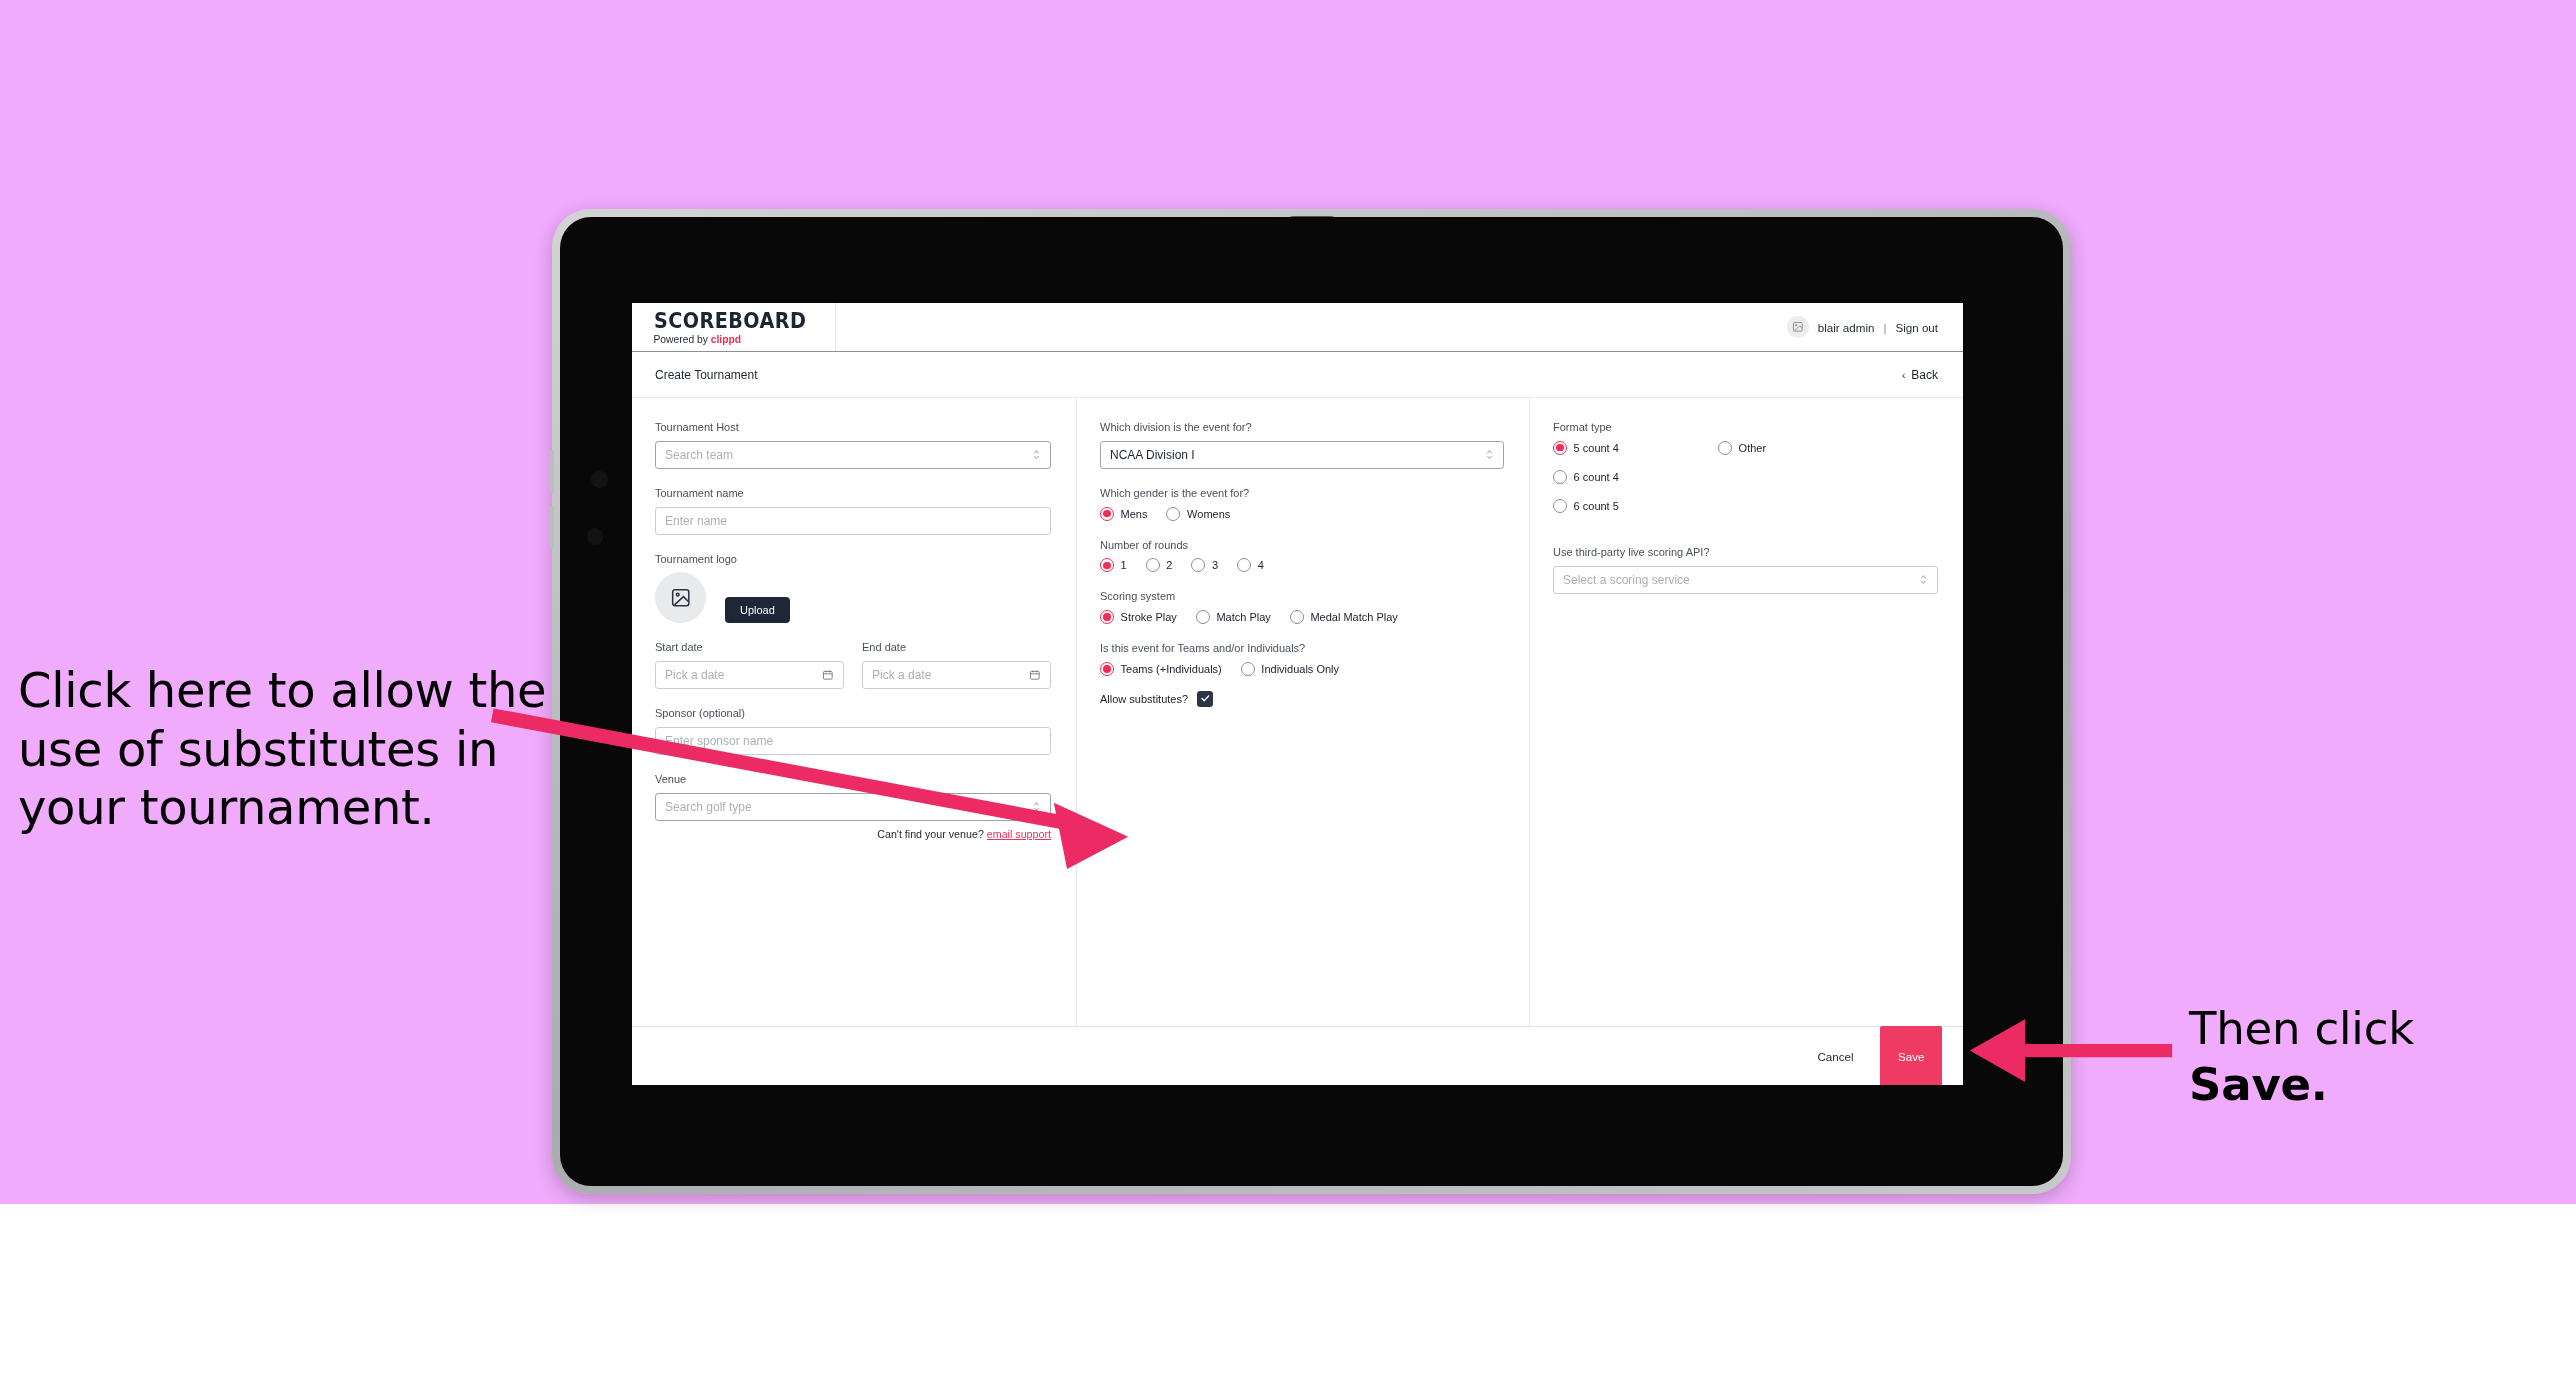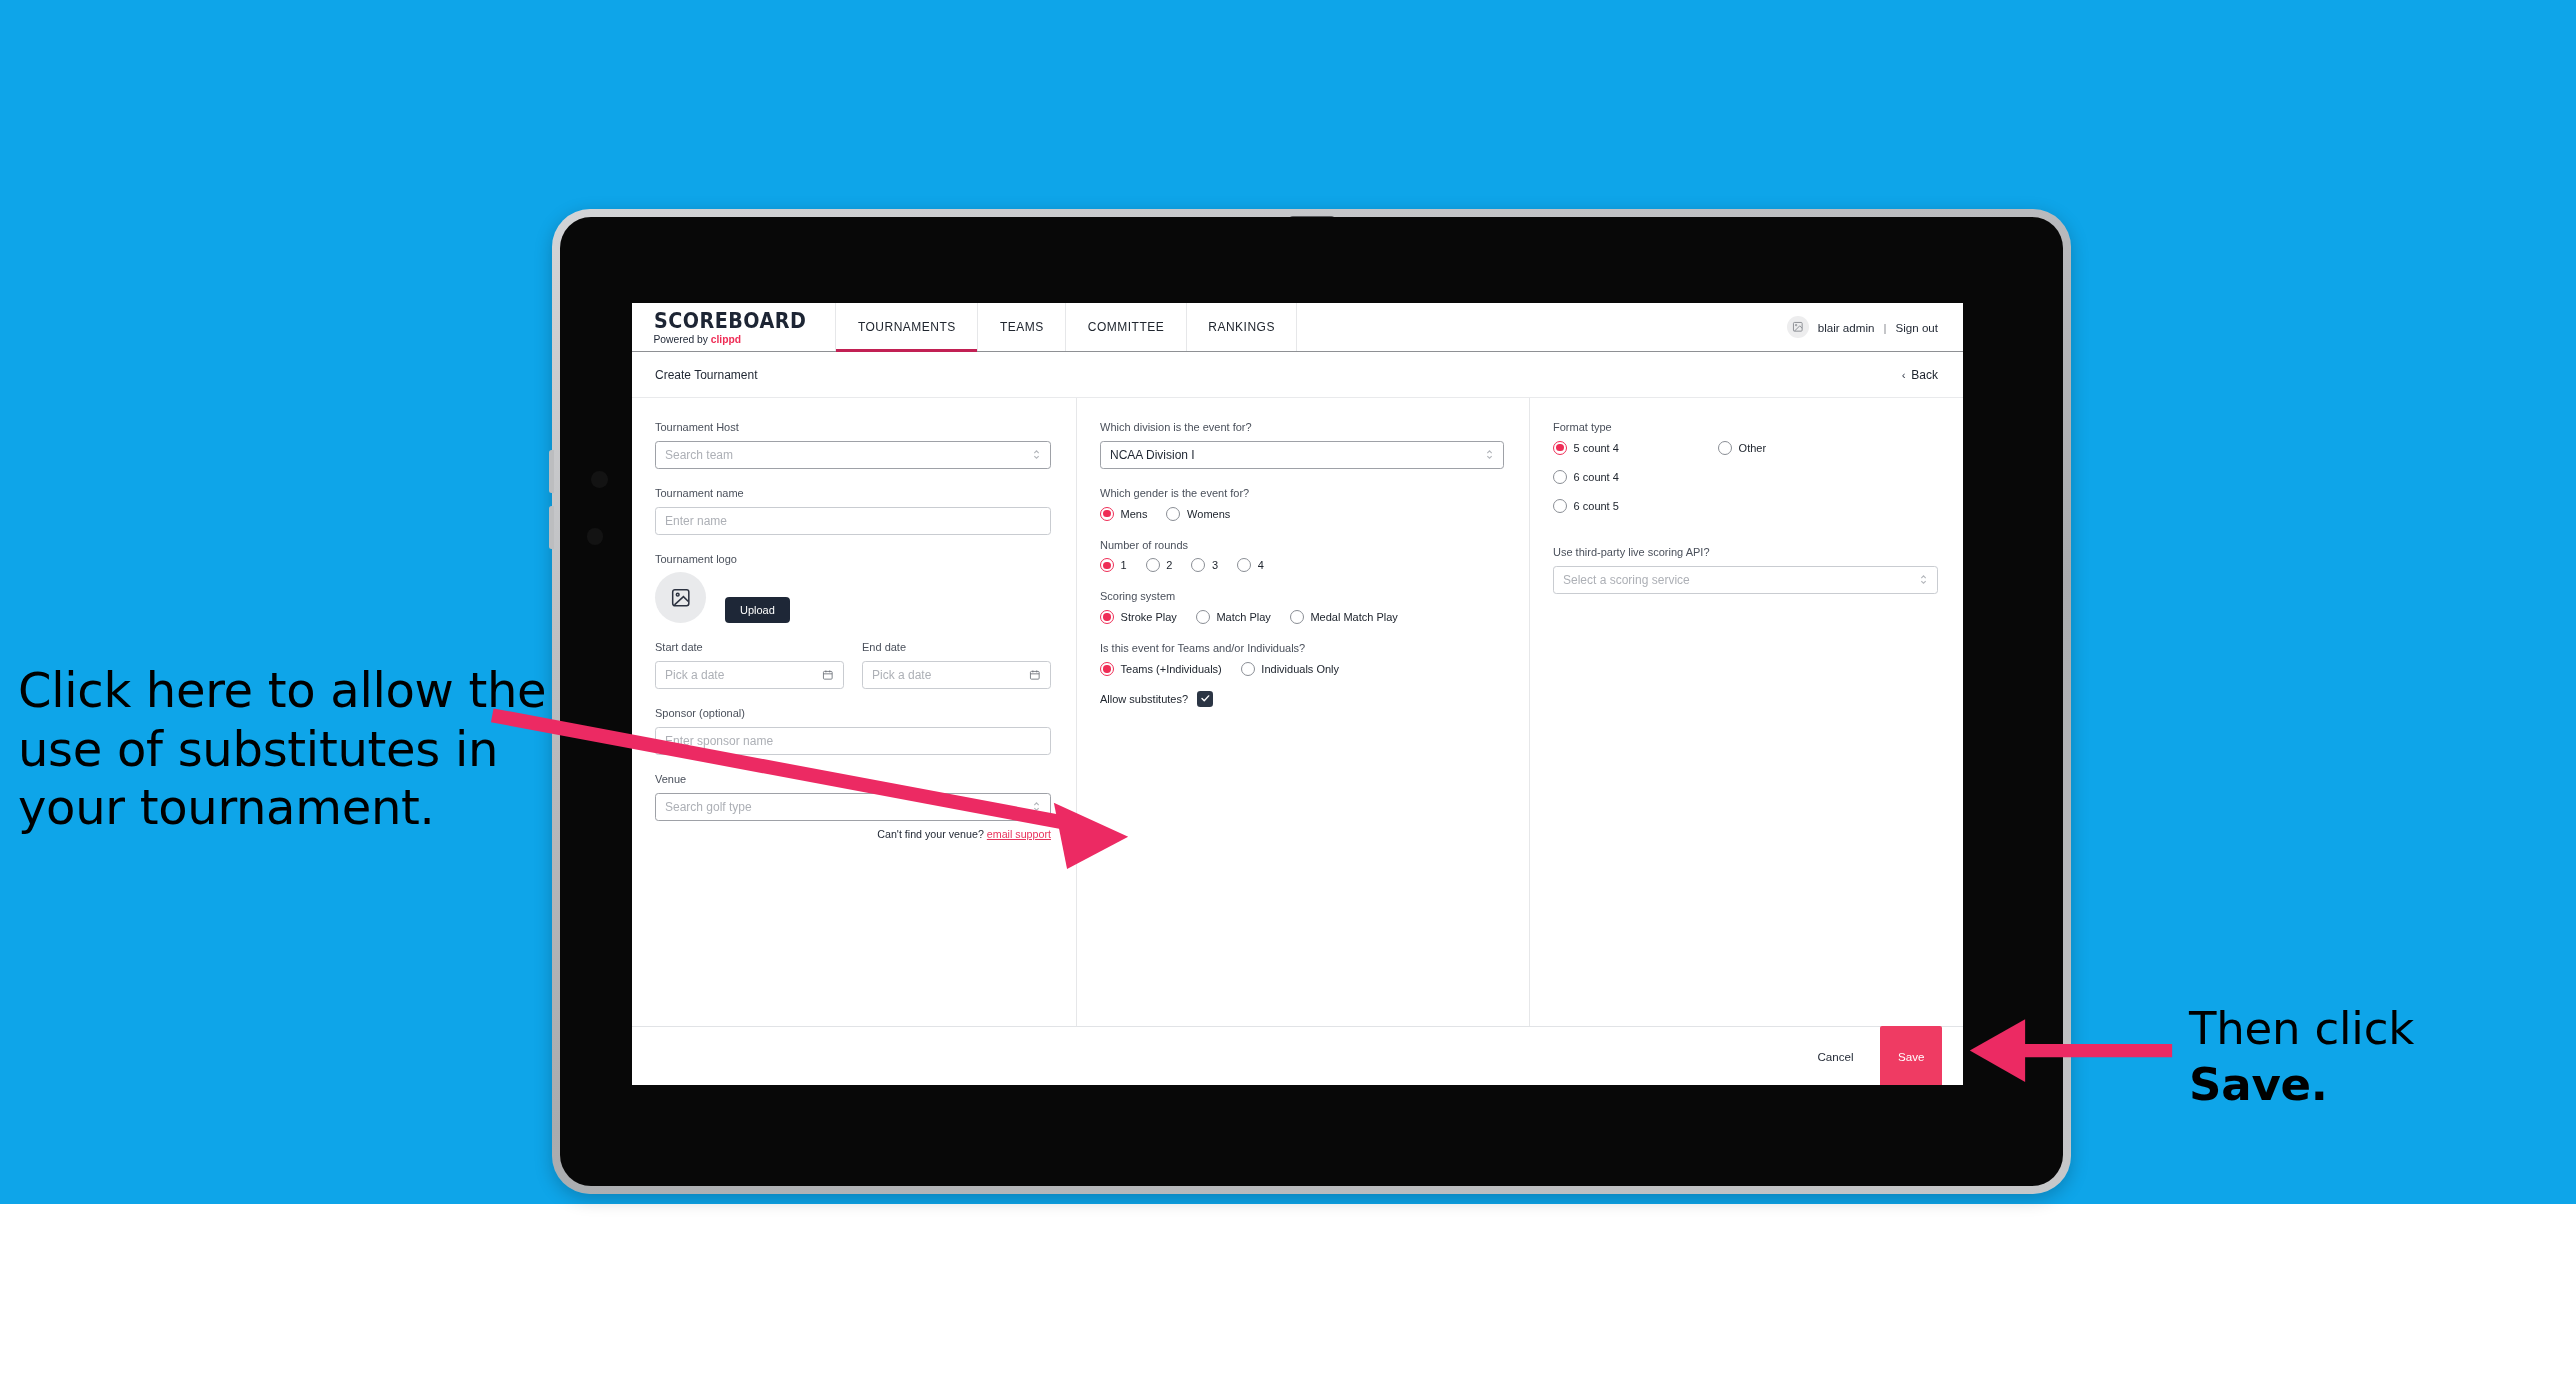--- a/index.html
+++ b/index.html
@@ -3,21 +3,21 @@
 <meta charset="utf-8">
 <style>
   * { box-sizing: border-box; margin: 0; padding: 0; }
   html, body {
     width: 2576px;
     height: 1386px;
     background: #ffffff;
     font-family: "Liberation Sans", sans-serif;
     overflow: hidden;
   }
-  #root { position: relative; width: 2576px; height: 1204px; background: #0ea5e9; }
+  #root { position: relative; width: 2576px; height: 1204px; background: #f0abfc; }
 
   
   .tablet-frame {
     position: absolute;
     left: 552px; top: 209px;
     width: 1519px; height: 985px;
     background: linear-gradient(160deg,#d3d4d6 0%,#b9babd 35%,#a9abae 60%,#c7c8ca 100%);
     border-radius: 38px;
     box-shadow: 0 5px 18px rgba(0,0,0,0.22);
   }
@@ -307,26 +307,20 @@
       <div class="speck s2"></div>
     </div>
   </div>
 
   <div class="app">
 
     <div class="topbar">
       <div class="brand">
         <div class="brand-title">SCOREBOARD</div>
         <div class="brand-sub"><span>Powered by </span><span class="clippd">clippd</span></div>
-      </div>
-      <div class="navtabs">
-        <div class="navtab active">TOURNAMENTS</div>
-        <div class="navtab">TEAMS</div>
-        <div class="navtab">COMMITTEE</div>
-        <div class="navtab">RANKINGS</div>
       </div>
       <div class="user-area">
         <div class="avatar">
           <svg width="11.6" height="11.6" viewBox="0 0 24 24" fill="none" stroke="currentColor" stroke-width="2">
               <rect x="3" y="3" width="18" height="18" rx="2"></rect>
               <circle cx="8.5" cy="8.5" r="1.5"></circle>
               <path d="M21 15l-5-5L5 21"></path>
             </svg>
         </div>
         <span>blair admin</span>

